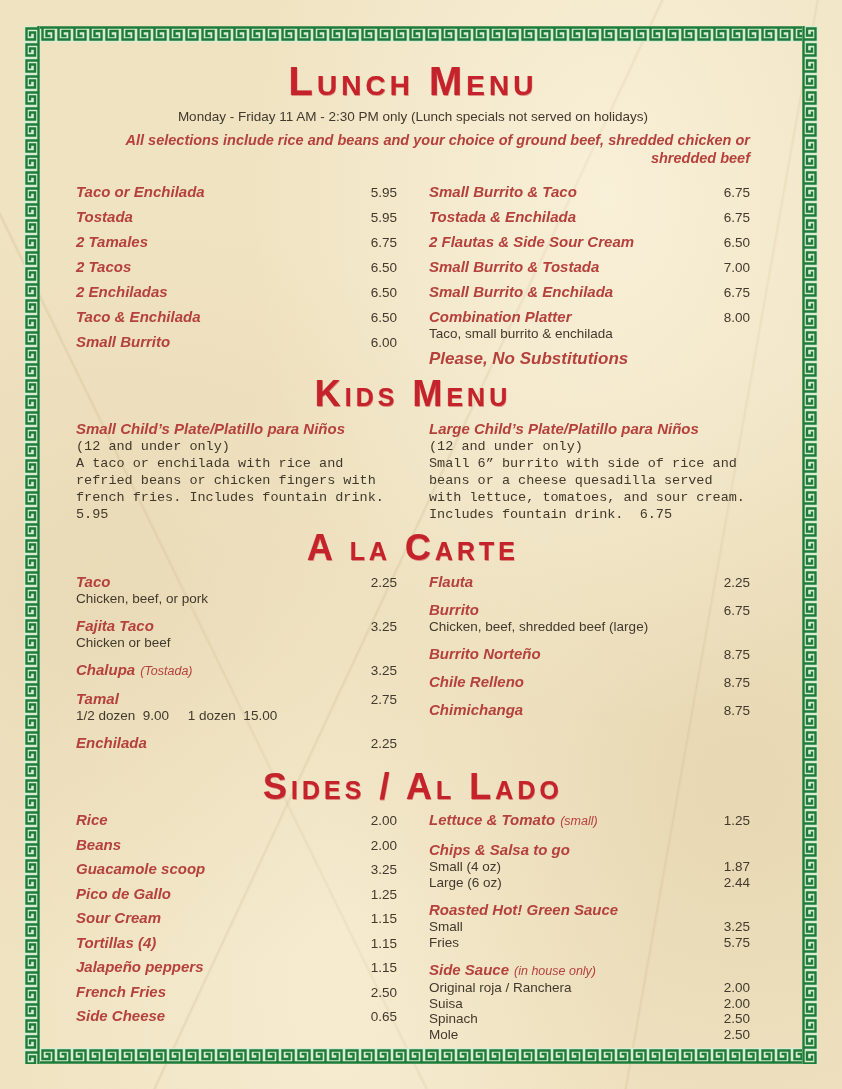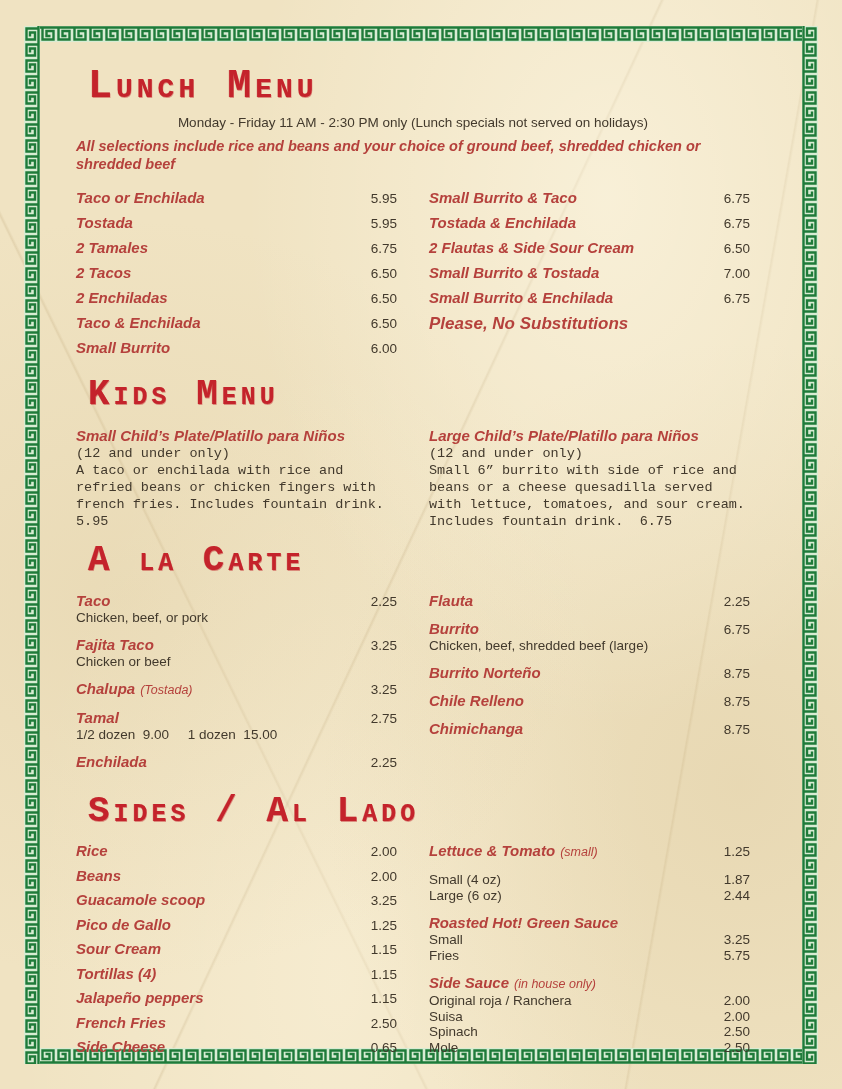--- a/index.html
+++ b/index.html
@@ -32,32 +32,31 @@
   .gk-left{top:26px;bottom:25px;left:24px;width:16px;flex-direction:column;}
   .gk-right{top:26px;bottom:25px;right:24px;width:16px;flex-direction:column;}
   .gk svg{flex:none;display:block;}
   .gk svg path{stroke:var(--border-green);}
   .gk-bottom svg{transform:rotate(180deg);}
   .gk-left svg{transform:rotate(90deg);}
   .gk-right svg{transform:rotate(-90deg);}
   
   .content{position:absolute;left:76px;right:92px;top:54px;}
   h1.title,h2.section{
-    margin:12px;text-align:left;font-variant:small-caps;font-weight:bold;
+    margin:6px;text-align:center;font-variant:small-caps;font-weight:bold;
     color:var(--heading-red);letter-spacing:4px;line-height:1.05;
     text-shadow:0.5px 0.8px 0 rgba(196,35,43,.45), -0.5px -0.4px 0 rgba(196,35,43,.3);
-    font-family:Liberation Mono, monospace;
   }
   h1.title{font-size:40px;margin-bottom:6px;}
   h2.section{font-size:36px;}
   .h2-kids{margin-top:14px;margin-bottom:13px;}
   .h2-alacarte{margin-top:14px;margin-bottom:13px;}
   .h2-sides{margin-top:8px;margin-bottom:13px;}
   .subtitle{text-align:center;font-size:13.5px;line-height:17px;color:var(--ink);margin-bottom:6px;}
-  .note{text-align:left;font-size:14.5px;line-height:18px;font-weight:bold;font-style:italic;color:var(--item-red);margin-bottom:16px;}
+  .note{text-align:right;font-size:14.5px;line-height:18px;font-weight:bold;font-style:italic;color:var(--item-red);margin-bottom:16px;}
   .two-col{display:grid;grid-template-columns:1fr 1fr;column-gap:32px;align-items:start;}
   .menu-row{display:flex;justify-content:space-between;align-items:baseline;}
   .item-name{color:var(--item-red);font-weight:bold;font-style:italic;font-size:15px;line-height:18px;}
   .name-note{font-weight:normal;font-size:12.5px;margin-left:5px;}
   .item-price{color:var(--ink);font-size:13.5px;}
   .item-desc{color:var(--ink);font-size:13.5px;line-height:16px;white-space:pre-wrap;}
   .lunch-col .menu-item{margin-bottom:7px;}
   .no-subs{color:var(--item-red);font-weight:bold;font-style:italic;font-size:17px;margin-top:5px;}
   .kids-item .kids-name{color:var(--item-red);font-weight:bold;font-style:italic;font-size:15px;line-height:19px;}
   .kids-item .kids-age,.kids-item .kids-desc{color:var(--ink);font-size:13.5px;line-height:17px;white-space:pre-wrap;font-family:Liberation Mono, monospace;}
@@ -870,20 +869,27 @@
           </div>
 
           <div class="menu-item">
             <div class="menu-row">
               <span class="item-name"><span>Small Burrito &amp; Enchilada</span></span>
               <span class="item-price">6.75</span>
             </div>
 
           </div>
 
+          <div class="menu-item">
+            <div class="menu-row">
+              <span class="item-name"><span>Combination Platter</span></span>
+              <span class="item-price">8.00</span>
+            </div>
+            <div class="item-desc">Taco, small burrito &amp; enchilada</div>
+          </div>
         </div>
       <div class="no-subs">Please, No Substitutions</div>
     </div>
   </div>
 
   <h2 class="section h2-kids">Kids Menu</h2>
 
   <div class="two-col">
 
       <div class="kids-item">
@@ -1069,20 +1075,24 @@
 
         <div class="menu-item">
           <div class="menu-row">
             <span class="item-name"><span>Lettuce &amp; Tomato</span><span class="name-note">(small)</span></span>
             <span class="item-price">1.25</span>
           </div>
 
         </div>
 
         <div class="menu-item">
+          <div class="menu-row">
+            <span class="item-name"><span>Chips &amp; Salsa to go</span></span>
+
+          </div>
           <div class="sub-rows">
 
               <div class="sub-row">
                 <span class="sub-label">Small (4 oz)</span>
                 <span class="item-price">1.87</span>
               </div>
 
               <div class="sub-row">
                 <span class="sub-label">Large (6 oz)</span>
                 <span class="item-price">2.44</span>

